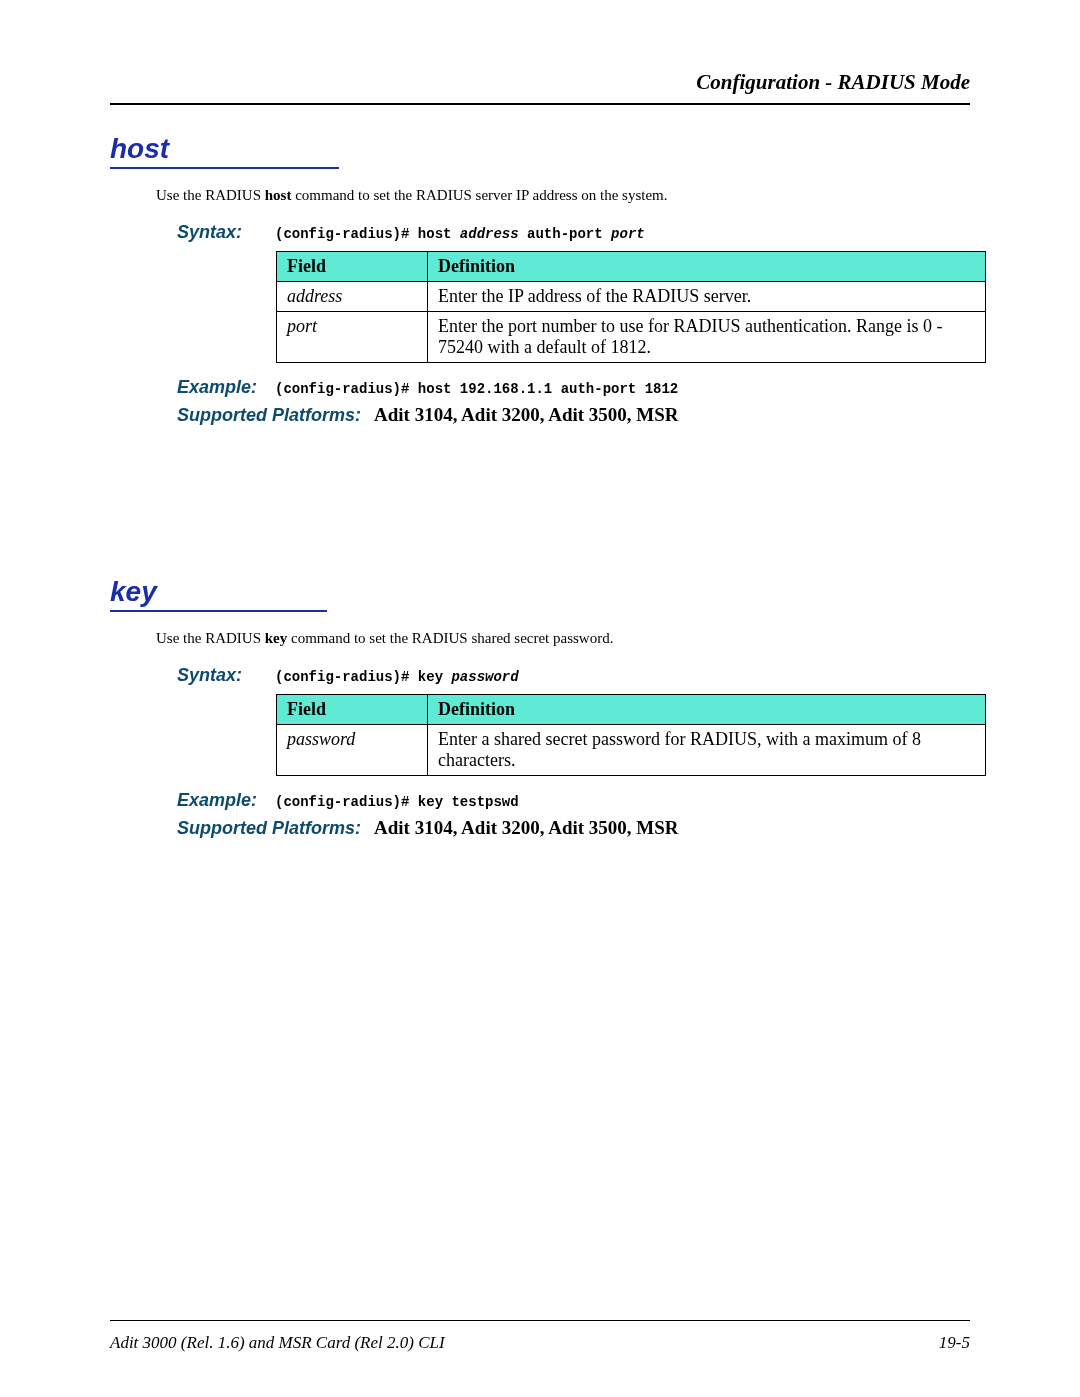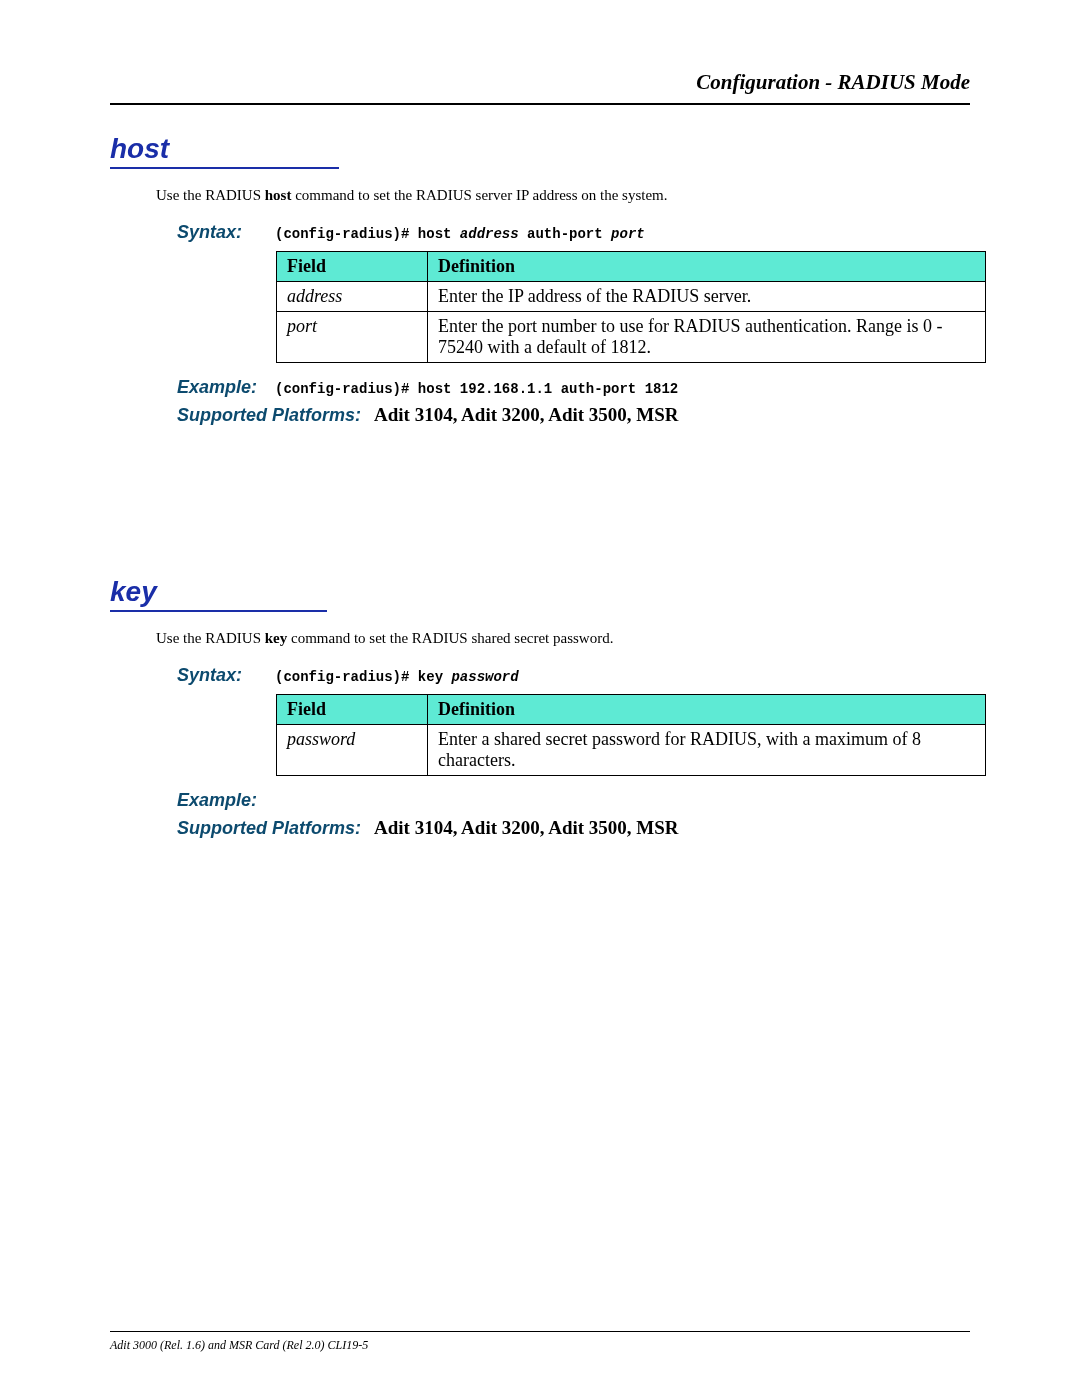--- a/index.html
+++ b/index.html
@@ -92,24 +92,25 @@
   }
   .field-table th.col-field, .field-table td.col-field { width: 130px; }
   .field-table td.col-field { font-style: italic; }
   .gap { height: 150px; }
   .footer {
     position: absolute;
     left: 110px;
     right: 110px;
     bottom: 44px;
     border-top: 1px solid #000;
-    padding-top: 6px;
+    padding-top: 12px;
     display: flex;
-    font-style: italic;
-    font-size: 12px;
+    justify-content: space-between;
+    font-style: italic;
+    font-size: 17px;
   }
 </style>
 </head>
 <body>
 
 <div class="page">
 
   <div class="running-head">Configuration - RADIUS Mode</div>
   <hr class="rule">
 
@@ -179,20 +180,21 @@
     </tr>
     <tr>
       <td class="col-field">password</td>
       <td>Enter a shared  secret password for RADIUS, with a maximum of 8 characters.</td>
     </tr>
   </tbody>
     </table>
 
   <div class="row">
     <span class="label-red">Example:</span>
+    <span class="mono">(config-radius)# key testpswd</span>
   </div>
 
   <div class="platforms-row">
     <span class="label-red wide">Supported Platforms: </span><span class="bold">Adit 3104, Adit 3200, Adit 3500, MSR</span>
   </div>
 
   <div class="footer">
     <span>Adit 3000 (Rel. 1.6) and MSR Card (Rel 2.0) CLI</span>
     <span>19-5</span>
   </div>

